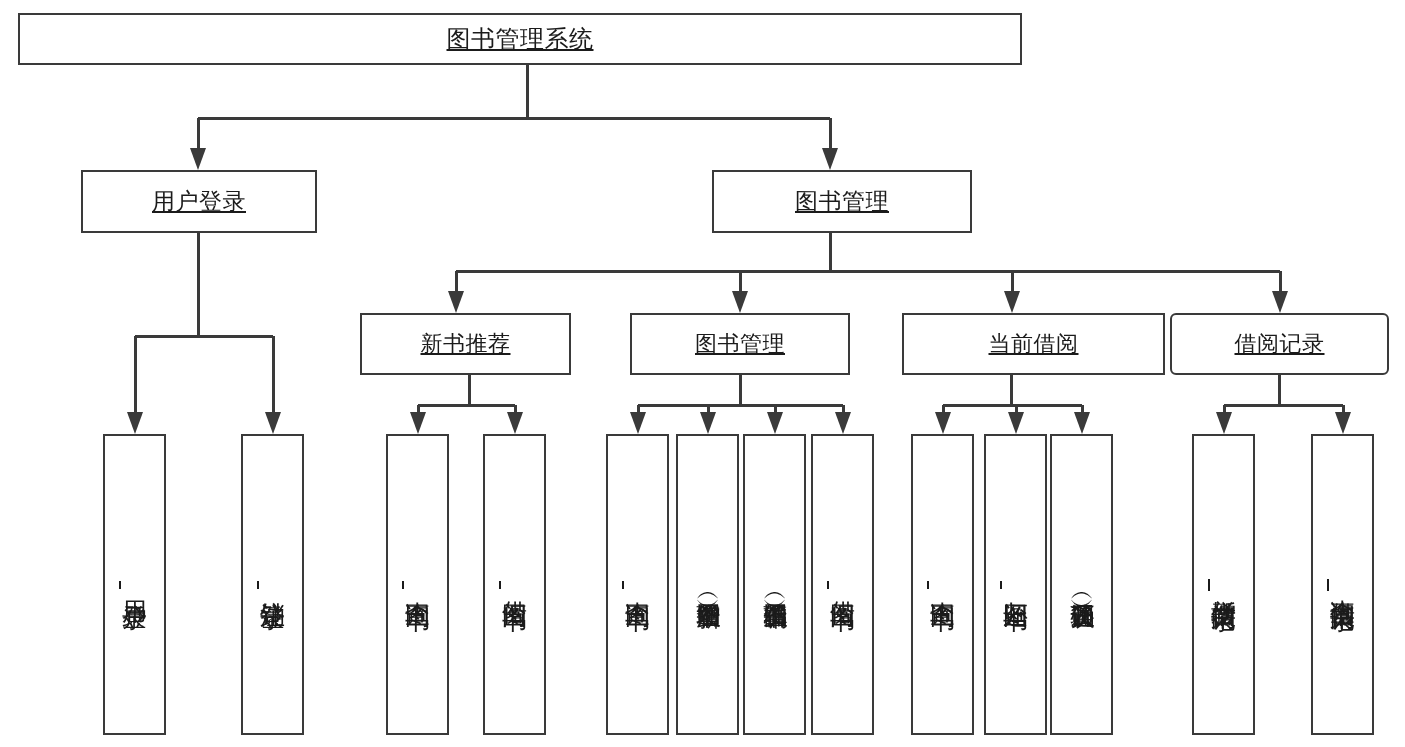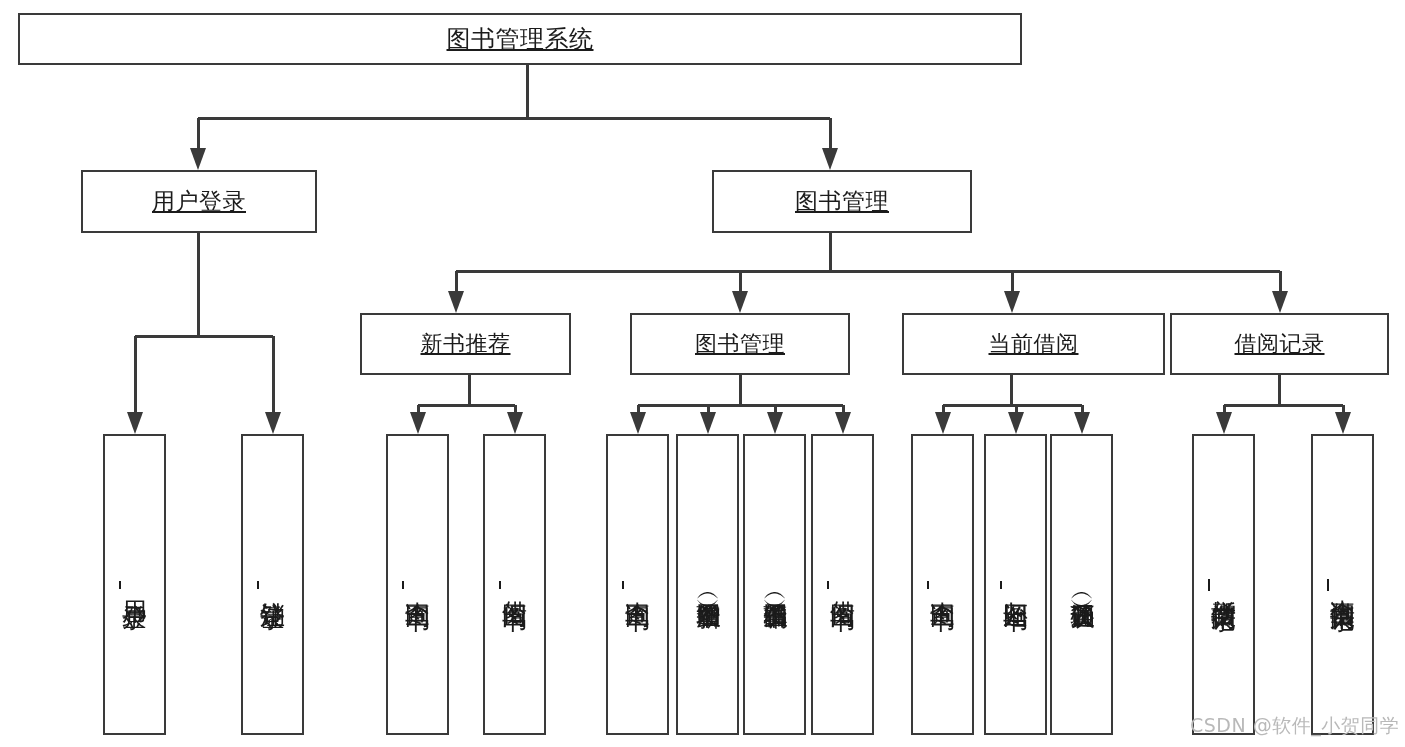--- a/index.html
+++ b/index.html
@@ -156,21 +156,21 @@
       </div>
       <div class="node node-l3" style="left: 360px; top: 313px; width: 211px; height: 62px; border-color: rgb(58, 58, 58);">
         <span class="label">新书推荐</span>
       </div>
       <div class="node node-l3" style="left: 630px; top: 313px; width: 220px; height: 62px; border-color: rgb(58, 58, 58);">
         <span class="label">图书管理</span>
       </div>
       <div class="node node-l3" style="left: 902px; top: 313px; width: 263px; height: 62px; border-color: rgb(58, 58, 58); text-align: center;">
         <span class="label">当前借阅</span>
       </div>
-      <div class="node node-l3" style="left: 1170px; top: 313px; width: 219px; height: 62px; border-color: rgb(58, 58, 58);">
+      <div class="node node-l3" style="left: 1170px; top: 313px; width: 219px; height: 62px; border-color: rgb(58, 58, 58); border-radius: 6px;">
         <span class="label">借阅记录</span>
       </div>
       <div class="node node-leaf" style="left: 103px; top: 434px; width: 63px; height: 301px; border-color: rgb(58, 58, 58);">
         <span class="label">用户登录</span>
       </div>
       <div class="node node-leaf" style="left: 241px; top: 434px; width: 63px; height: 301px; border-color: rgb(58, 58, 58);">
         <span class="label">注销登录</span>
       </div>
       <div class="node node-leaf" style="left: 386px; top: 434px; width: 63px; height: 301px; border-color: rgb(58, 58, 58);">
         <span class="label">查询图书</span>
@@ -200,15 +200,14 @@
         <span class="label">确认归还（管理员）</span>
       </div>
       <div class="node node-leaf" style="left: 1192px; top: 434px; width: 63px; height: 301px; border-color: rgb(58, 58, 58);">
         <span class="label">新增借阅记录</span>
       </div>
       <div class="node node-leaf" style="left: 1311px; top: 434px; width: 63px; height: 301px; border-color: rgb(58, 58, 58);">
         <span class="label">查询借阅记录</span>
       </div>
     </div>
 
-  <div class="watermark" style="left: 1190px; top: 713px;">CSDN @软件_小贺同学</div>
 
 </div>
 
 </body></html>

